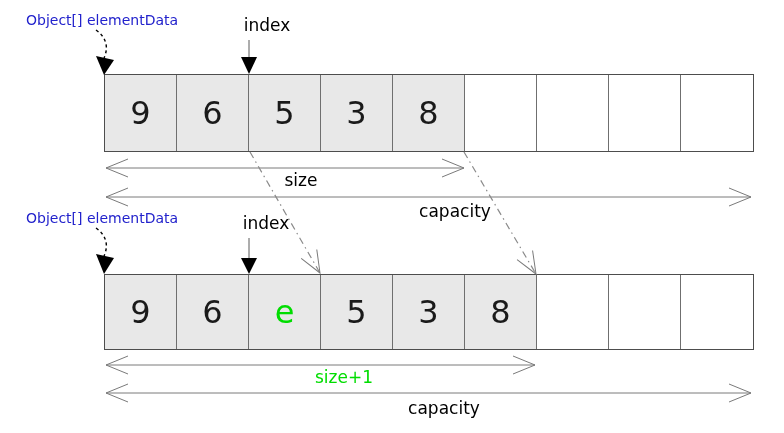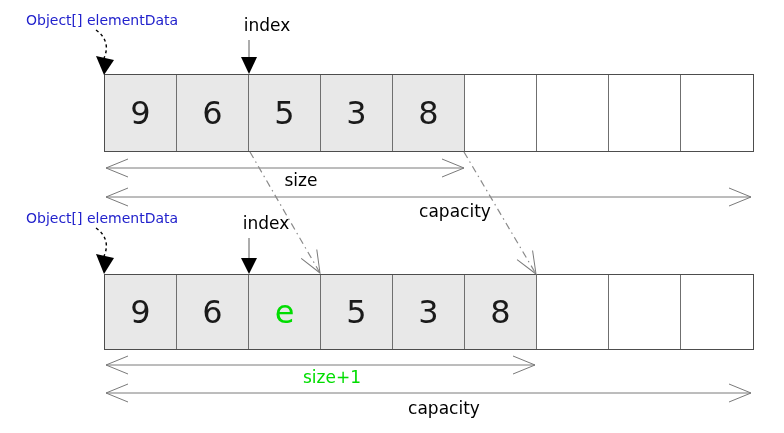--- a/index.html
+++ b/index.html
@@ -93,16 +93,16 @@
     <line class="span-arrow" x1="106" y1="393" x2="751" y2="393" marker-start="url(#vopen)" marker-end="url(#vopen)"></line>
   </svg>
 
   <div class="lbl blue" style="left:10px;top:13px;">Object[] elementData</div>
   <div class="lbl center" style="left:251px;top:17px;">index</div>
   <div class="lbl center" style="left:285px;top:172px;">size</div>
   <div class="lbl center" style="left:439px;top:203px;">capacity</div>
 
   <div class="lbl blue" style="left:10px;top:211px;">Object[] elementData</div>
   <div class="lbl center" style="left:250px;top:215px;">index</div>
-  <div class="lbl center green" style="left:316px;top:369px;">size+1</div>
+  <div class="lbl center green" style="left:328px;top:369px;">size+1</div>
   <div class="lbl center" style="left:428px;top:400px;">capacity</div>
 
 </div>
 
 </body></html>

